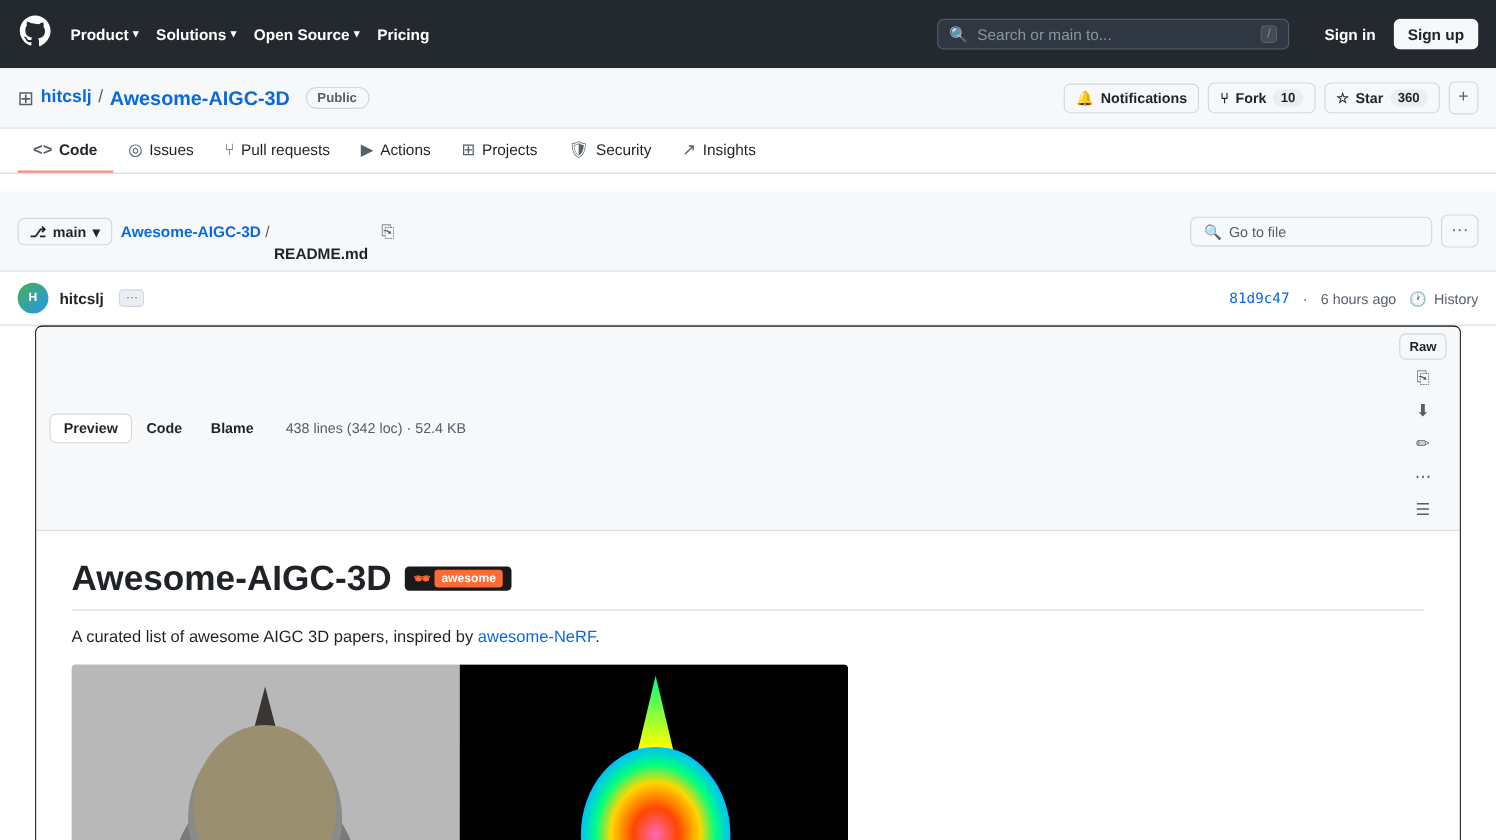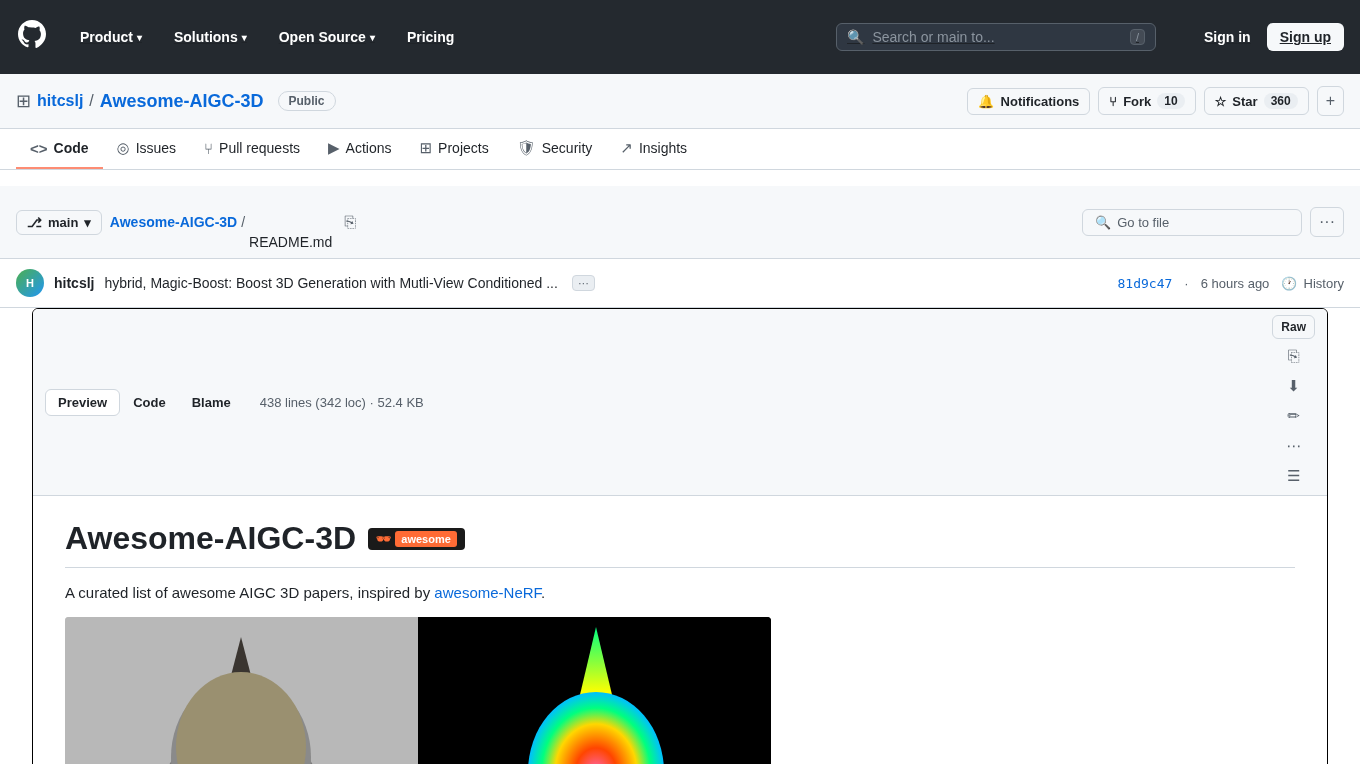--- a/index.html
+++ b/index.html
@@ -4,23 +4,21 @@
   <style>
     * { box-sizing: border-box; margin: 0; padding: 0; }
     body { font-family: -apple-system, BlinkMacSystemFont, "Segoe UI", Helvetica, Arial, sans-serif; font-size: 14px; background: #ffffff; color: #1f2328; }
 
     
     .topnav {
       background: #24292f;
       display: flex;
       align-items: center;
       padding: 0 16px;
-      height: 74px;
-      gap: 16px;
-      text-decoration: underline;
+      height: 62px;
     }
     .topnav-logo { color: white; font-size: 24px; margin-right: 8px; flex-shrink: 0; }
     .topnav-item {
       color: #ffffff;
       font-size: 14px;
       font-weight: 600;
       cursor: pointer;
       display: flex;
       align-items: center;
       gap: 4px;
@@ -195,21 +193,21 @@
       color: #1f2328;
     }
     .breadcrumb-path {
       display: flex;
       align-items: center;
       gap: 4px;
       font-size: 14px;
     }
     .breadcrumb-link { color: #0969da; cursor: pointer; font-weight: 600; }
     .breadcrumb-sep { color: #57606a; }
-    .breadcrumb-current { color: #1f2328; font-weight: 400; margin-top: 40px; }
+    .breadcrumb-current { color: #1f2328; font-weight: 700; margin-top: 40px; }
     .copy-btn {
       background: transparent;
       border: none;
       cursor: pointer;
       color: #57606a;
       font-size: 15px;
       padding: 2px 4px;
     }
     .file-toolbar-right {
       display: flex;
@@ -566,21 +564,20 @@
       </button>
     </div>
   </div>
 
   <div class="commit-row">
     <div class="commit-left">
       <div class="avatar">
         <span>H</span>
       </div>
       <span class="commit-author">hitcslj</span>
-      <span class="commit-message">hybrid, Magic-Boost: Boost 3D Generation with Mutli-View Conditioned ...</span>
       <span class="commit-ellipsis">···</span>
     </div>
     <div class="commit-right">
       <span class="commit-hash">81d9c47</span>
       <span>·</span>
       <span>6 hours ago</span>
       <button class="history-btn">
         <span>🕐</span>
         <span>History</span>
       </button>

